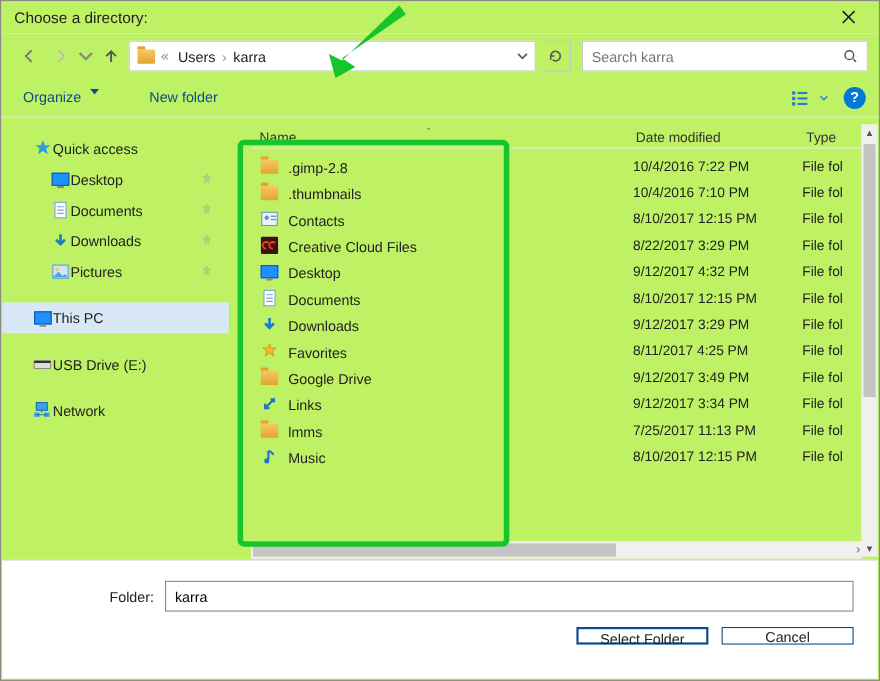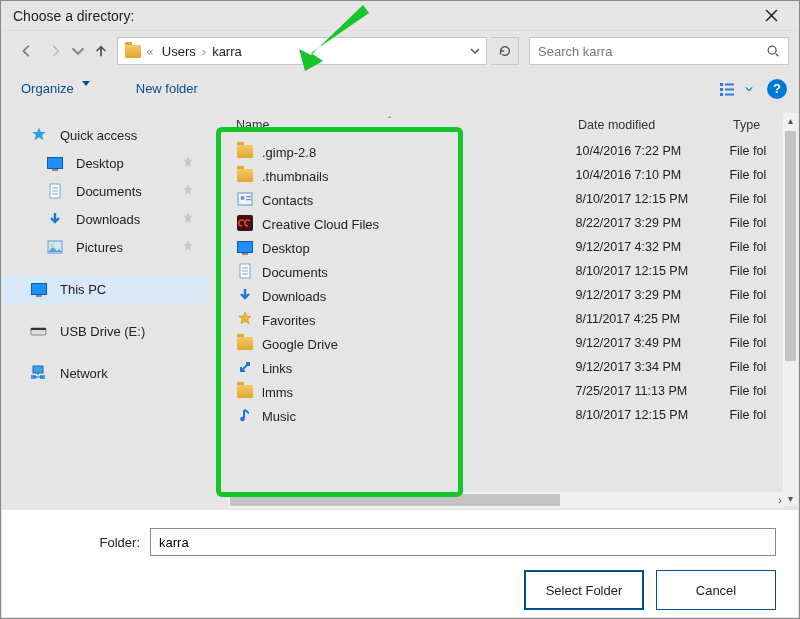--- a/index.html
+++ b/index.html
@@ -12,21 +12,21 @@
     --badge:#0078d7;
     --soft:#e6e6e6;
     --muted:#555;
     --folder:#f6c869;
     --folder-dk:#e2a52e;
     --green:#16c529;
     --blue-btn:#0a4c8f;
   }
   *{box-sizing:border-box;}
   body{margin:0;font-family:"Segoe UI",Arial,sans-serif;font-size:13px;color:#222;background:#fff;}
-  .window{width:800px;height:619px;border:1px solid var(--win-border);position:relative;background:#e5e5e5;}
+  .window{width:800px;height:619px;border:1px solid var(--win-border);position:relative;background:#bef264;}
 
   
   .titlebar{height:30px;display:flex;align-items:center;padding:0 6px 0 12px;border-bottom:1px solid #ddd;}
   .titlebar .title{flex:1;font-size:14px;}
   .close-x{width:44px;height:28px;display:flex;align-items:center;justify-content:center;cursor:pointer;}
   .close-x svg{width:13px;height:13px;}
 
   
   .navbar{height:40px;display:flex;align-items:center;padding:6px 10px 6px 14px;gap:4px;}
   .nav-btn{width:24px;height:24px;display:flex;align-items:center;justify-content:center;border-radius:2px;}
@@ -45,21 +45,21 @@
   .toolbar{height:36px;display:flex;align-items:center;padding:0 12px;border-bottom:1px solid var(--soft);}
   .tbtn{display:flex;align-items:flex-start;gap:6px;color:var(--accent);padding:4px 8px;border-radius:2px;}
   .tbtn.small-triangle::after{content:"";border-left:4px solid transparent;border-right:4px solid transparent;border-top:5px solid var(--accent);margin-left:2px;}
   .toolbar .spacer{flex:1;}
   .view-btn{display:flex;align-items:center;gap:4px;margin-right:14px;}
   .help{width:20px;height:20px;border-radius:10px;background:var(--badge);color:#fff;display:flex;align-items:center;justify-content:center;font-weight:bold;font-size:13px;}
 
   
   .body{position:absolute;top:110px;left:1px;right:1px;bottom:110px;display:flex;}
   .sidebar{width:206px;border-right:none;padding:10px 0;}
-  .sb-item{display:flex;align-items:center;gap:12px;height:28px;padding:0 18px 0 28px;position:relative;}
+  .sb-item{display:flex;align-items:center;gap:0;height:28px;padding:0 18px 0 28px;position:relative;}
   .sb-item.indent{padding-left:44px;}
   .sb-item .pin{position:absolute;right:14px;top:7px;opacity:.55;}
   .sb-item.sel{background:var(--select);}
   .sb-item.thispc{margin-top:14px;padding-left:28px;}
   .sb-group{margin-top:14px;}
   .sb-ico{width:18px;height:18px;display:flex;align-items:center;justify-content:center;}
 
   
   .listwrap{flex:1;position:relative;}
   .list-headers{display:flex;align-items:center;height:24px;border-bottom:1px solid var(--soft);margin-left:20px;padding-top:4px;}
@@ -90,21 +90,21 @@
   .greenbox{position:absolute;left:215px;top:126px;width:247px;height:370px;border:5px solid var(--green);border-radius:6px;pointer-events:none;}
   
   .greenarrow{position:absolute;left:288px;top:4px;width:90px;height:70px;pointer-events:none;}
 
   
   .bottom{position:absolute;left:1px;right:1px;bottom:1px;height:108px;border-top:1px solid var(--soft);background:#fff;}
   .folder-row{display:flex;align-items:center;padding:18px 22px 0 8px;}
   .folder-row label{width:140px;text-align:right;padding-right:10px;}
   .folder-row input{flex:1;height:28px;border:1px solid #888;padding:0 8px;font-family:inherit;font-size:13px;}
   .btn-row{display:flex;justify-content:flex-end;gap:12px;padding:14px 22px 0 0;}
-  .btn{min-width:120px;height:40px;border:1px solid var(--blue-btn);background:#fff;color:#222;font-family:inherit;font-size:13px;}
+  .btn{min-width:120px;height:16px;border:1px solid var(--blue-btn);background:#fff;color:#222;font-family:inherit;font-size:13px;}
   .btn.primary{border:2px solid var(--blue-btn);}
 
   
   .pin svg{width:12px;height:12px;opacity:.7;}
   .mini-monitor{width:16px;height:12px;background:#1e90ff;border:1px solid #0d5aa8;position:relative;}
   .mini-monitor::after{content:"";position:absolute;bottom:-3px;left:4px;width:6px;height:2px;background:#888;}
 </style>
 </head>
 <body>
 

